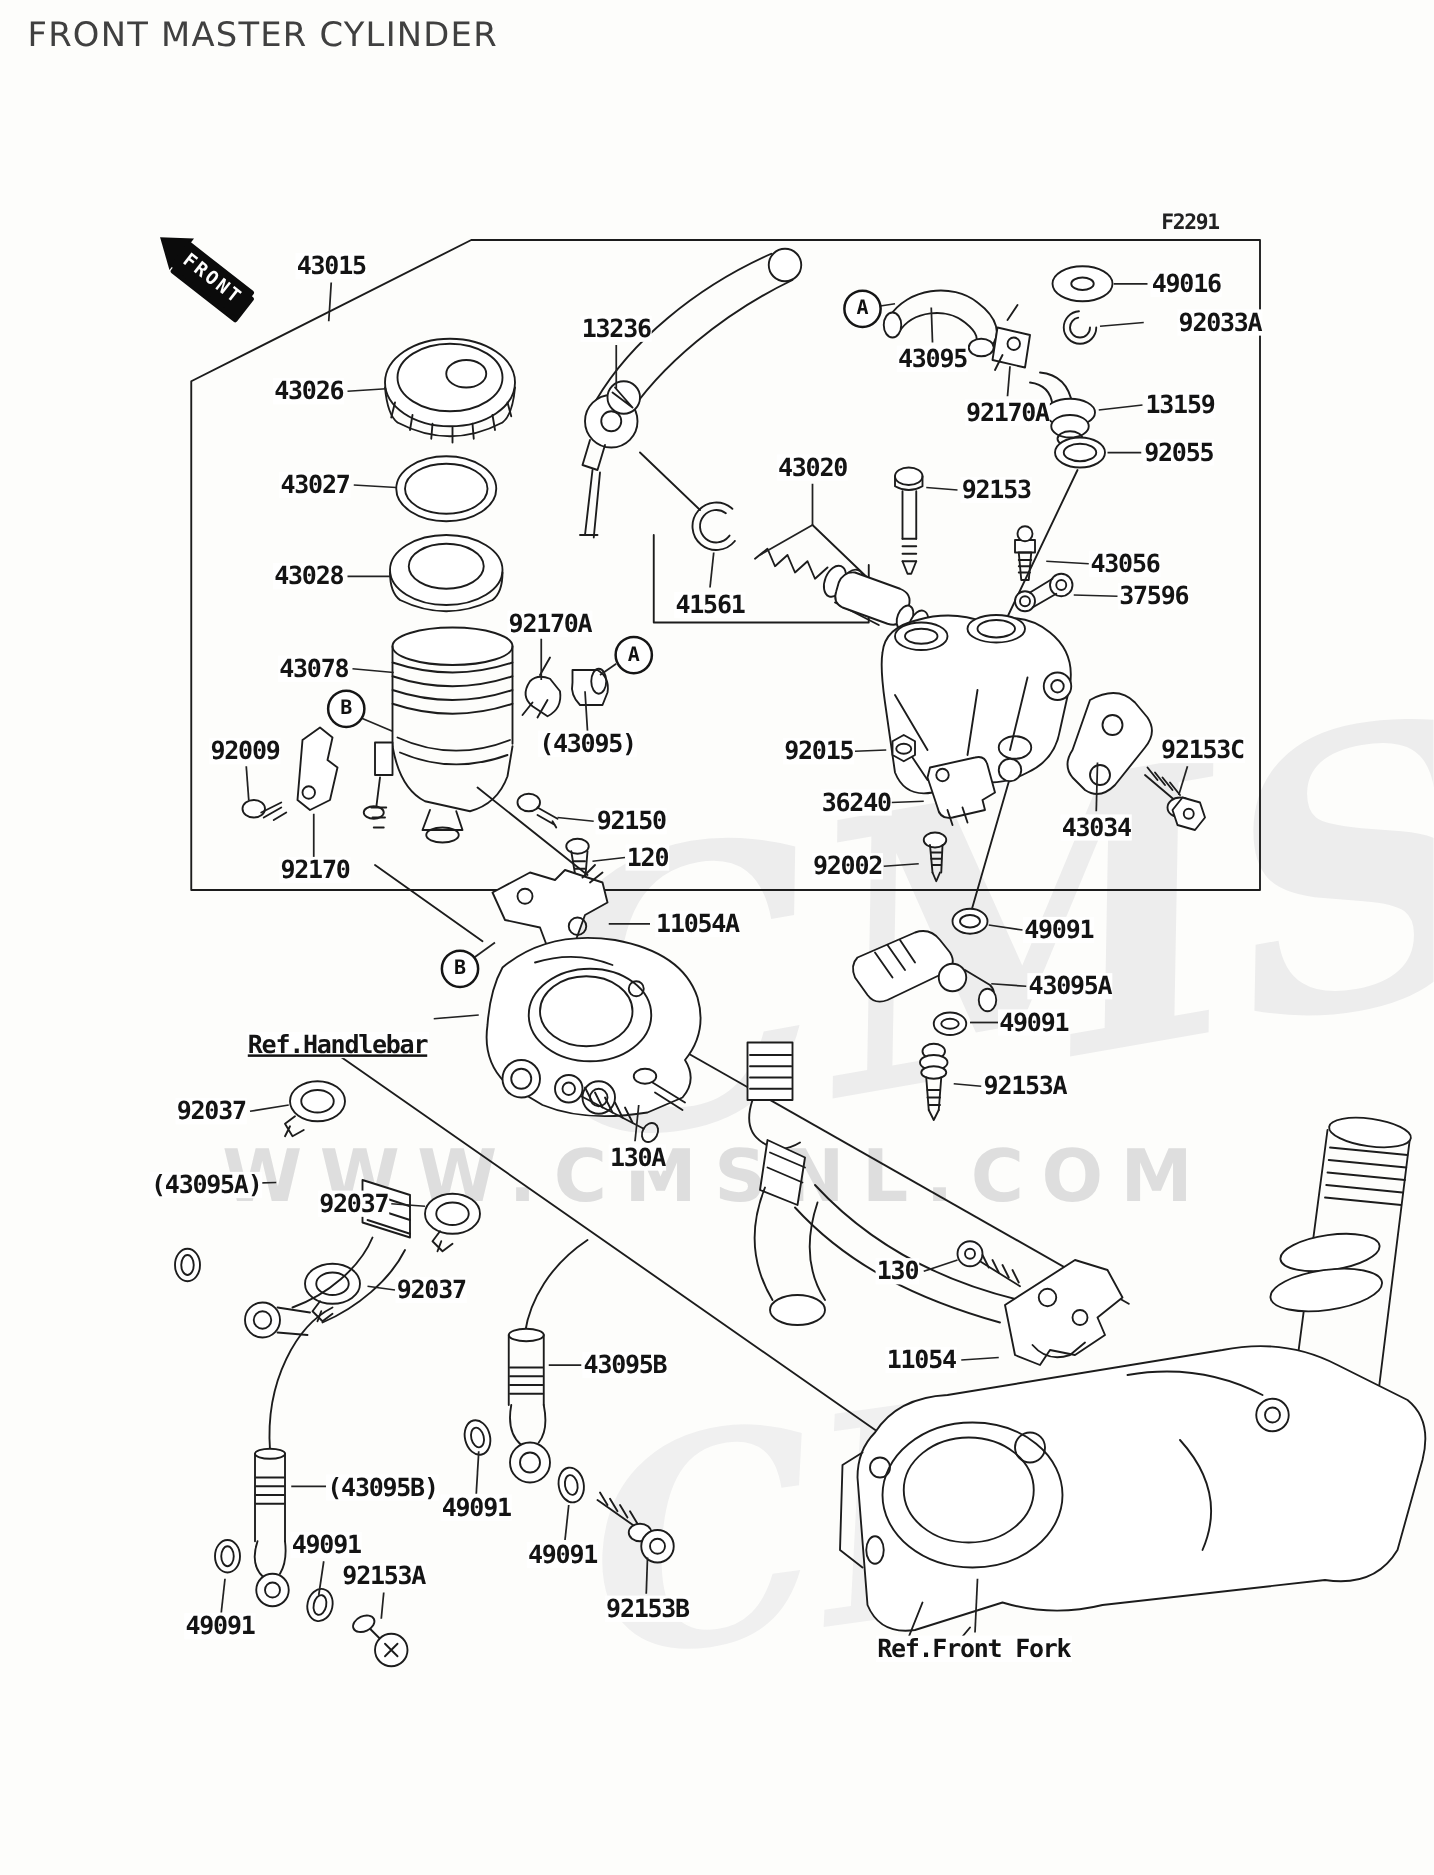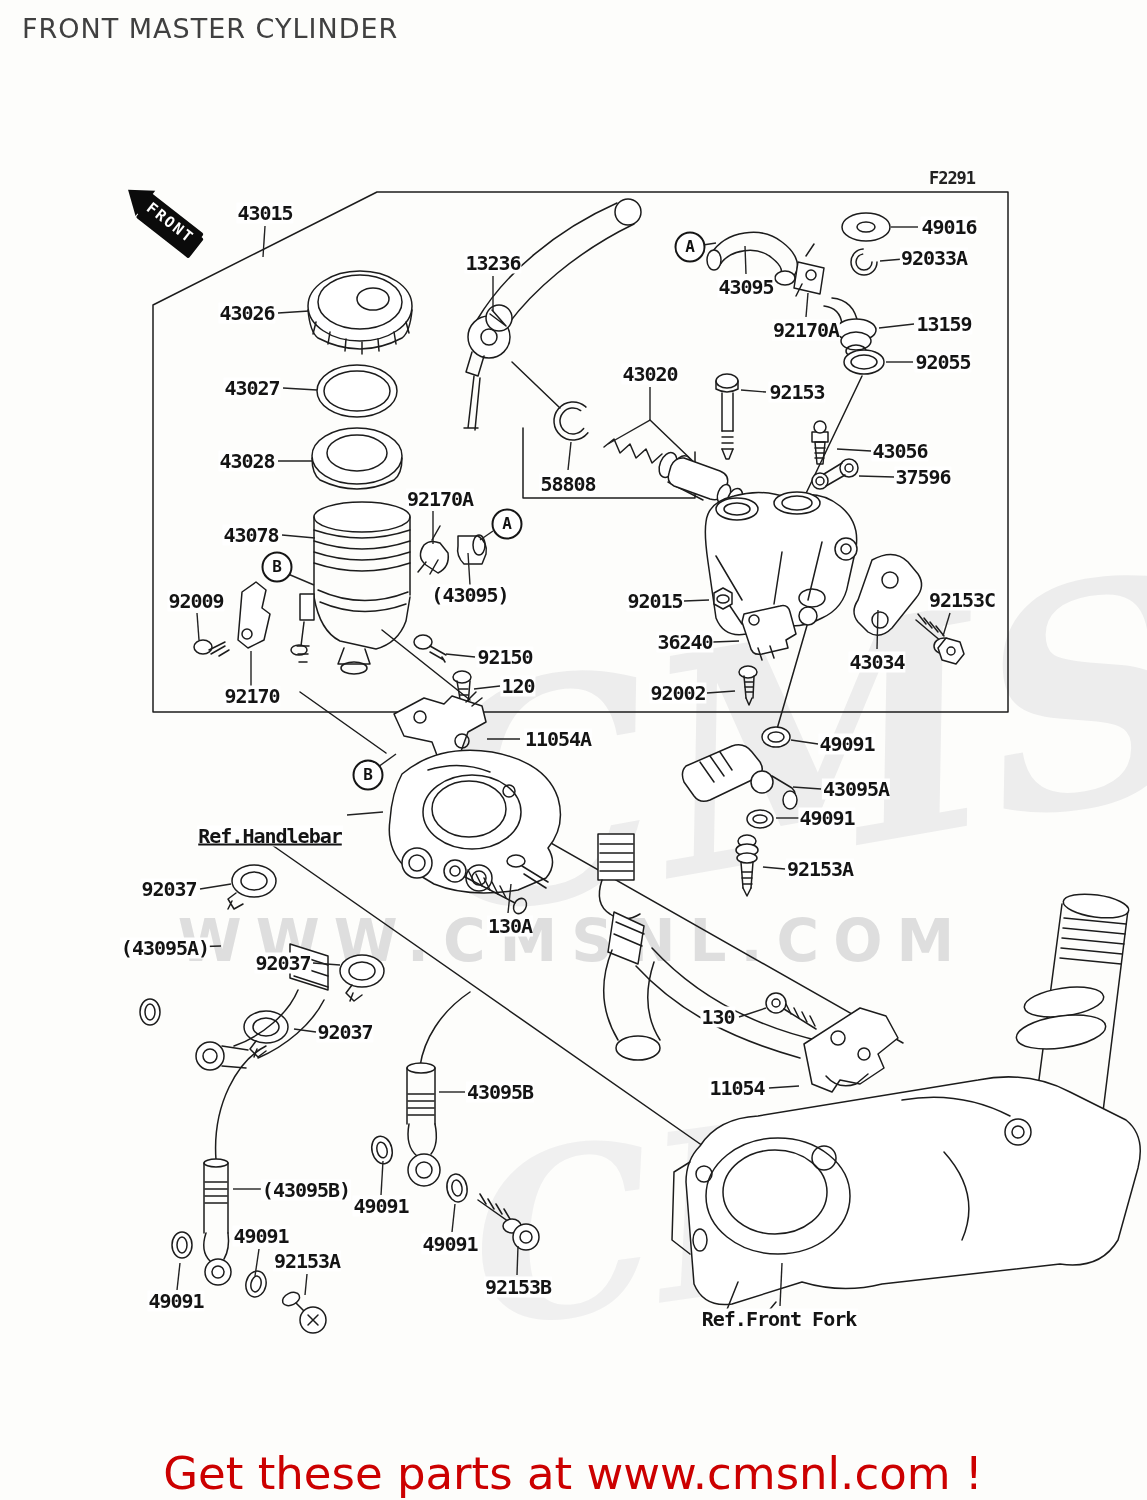--- a/index.html
+++ b/index.html
@@ -387,38 +387,35 @@
     </svg>
 
   <div id="page-title">FRONT MASTER CYLINDER</div>
   <div id="figure-code">F2291</div>
 
   <div id="front-arrow">
     <span class="ah"></span>
     <span class="ab">FRONT</span>
   </div>
 
-  <div id="footer">
-    <span>Get these parts at www.cmsnl.com !</span>
-  </div>
 <div class="part-label" style="left: 265px; top: 213px;">43015</div>
     <div class="part-label" style="left: 247px; top: 313px;">43026</div>
     <div class="part-label" style="left: 252px; top: 388px;">43027</div>
     <div class="part-label" style="left: 247px; top: 461px;">43028</div>
     <div class="part-label" style="left: 251px; top: 535px;">43078</div>
     <div class="part-label" style="left: 493px; top: 263px;">13236</div>
     <div class="part-label" style="left: 746px; top: 287px;">43095</div>
     <div class="part-label" style="left: 806px; top: 330px;">92170A</div>
     <div class="part-label" style="left: 949px; top: 227px;">49016</div>
-    <div class="part-label" style="left: 934px; top: 258px;">92033A</div>
+    <div class="part-label" style="left: 976px; top: 258px;">92033A</div>
     <div class="part-label" style="left: 944px; top: 324px;">13159</div>
     <div class="part-label" style="left: 943px; top: 362px;">92055</div>
     <div class="part-label" style="left: 797px; top: 392px;">92153</div>
     <div class="part-label" style="left: 650px; top: 374px;">43020</div>
-    <div class="part-label" style="left: 568px; top: 484px;">58808</div>
+    <div class="part-label" style="left: 568px; top: 484px;">41561</div>
     <div class="part-label" style="left: 900px; top: 451px;">43056</div>
     <div class="part-label" style="left: 923px; top: 477px;">37596</div>
     <div class="part-label" style="left: 962px; top: 600px;">92153C</div>
     <div class="part-label" style="left: 877px; top: 662px;">43034</div>
     <div class="part-label" style="left: 655px; top: 601px;">92015</div>
     <div class="part-label" style="left: 685px; top: 642px;">36240</div>
     <div class="part-label" style="left: 678px; top: 693px;">92002</div>
     <div class="part-label" style="left: 847px; top: 744px;">49091</div>
     <div class="part-label" style="left: 856px; top: 789px;">43095A</div>
     <div class="part-label" style="left: 827px; top: 818px;">49091</div>

